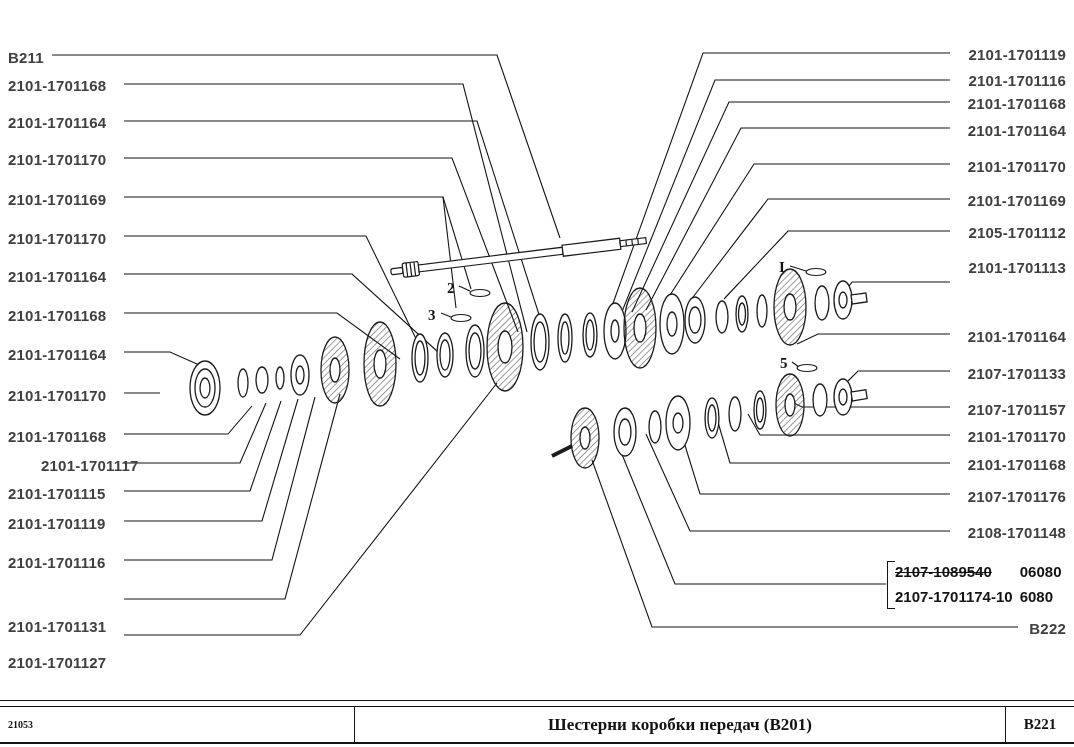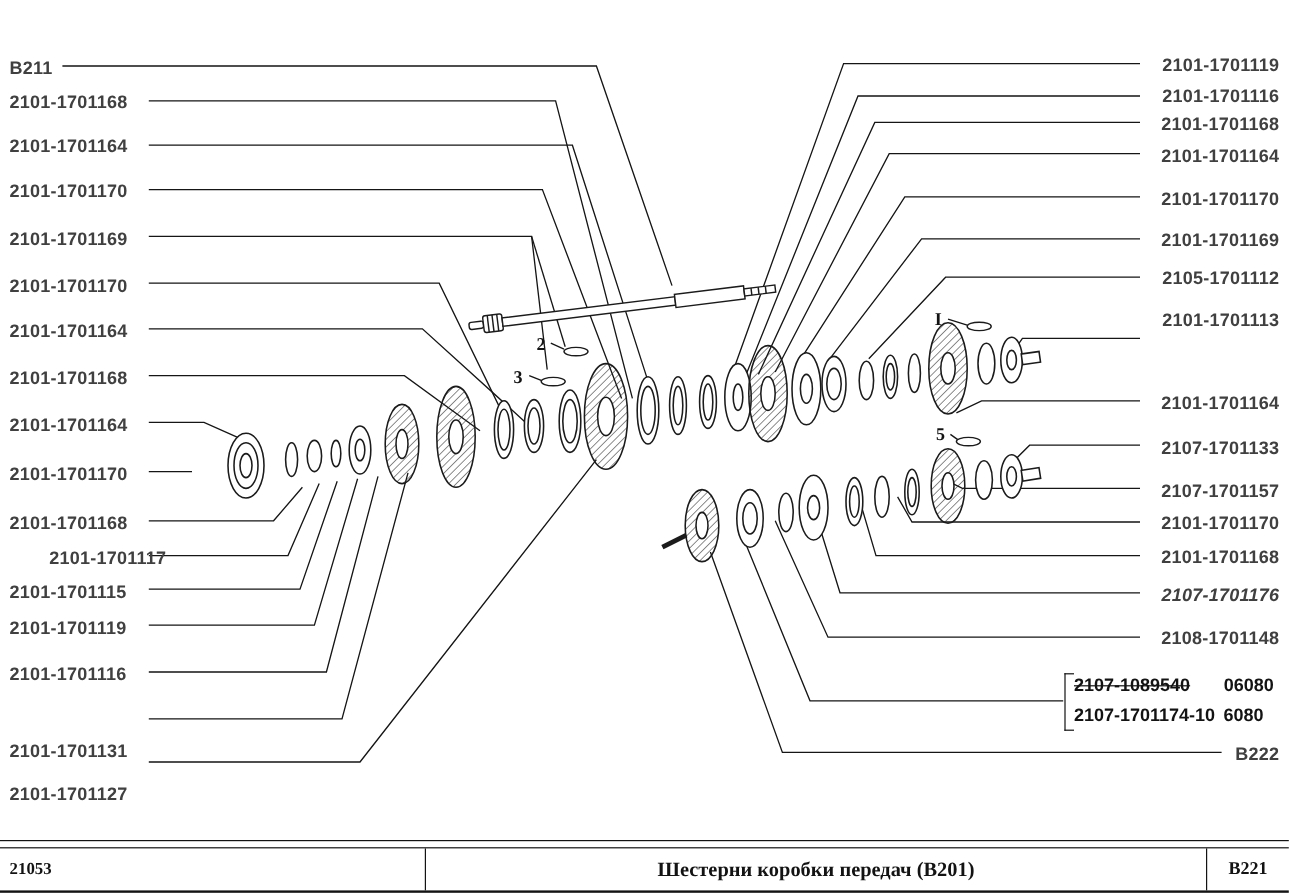--- a/index.html
+++ b/index.html
@@ -42,21 +42,21 @@
   }
   .title-block {
     position:absolute; left:0; top:706px; width:1074px; height:38px;
     border-top:1.5px solid #131313; border-bottom:2px solid #131313;
     display:flex; align-items:stretch; background:#fff;
   }
   .tb-cell {
     display:flex; align-items:center;
     font-family:"Liberation Serif", serif; font-weight:bold; color:#131313;
   }
-  .tb-model { width:355px; padding-left:8px; font-size:14px; border-right:1.5px solid #131313; }
+  .tb-model { width:355px; padding-left:8px; font-size:10px; border-right:1.5px solid #131313; }
   .tb-title { flex:1; justify-content:center; font-size:17px; border-right:1.5px solid #131313; }
   .tb-sheet { width:68px; justify-content:center; font-size:15px; }
 </style>
 </head>
 <body>
 
 <div id="page">
 
   <svg class="diagram" width="1074" height="747" viewBox="0 0 1074 747" xmlns="http://www.w3.org/2000/svg">
     <defs>
@@ -307,20 +307,20 @@
     <div class="part-label right-label" style="top: 120px;">2101-1701164</div>
     <div class="part-label right-label" style="top: 156px;">2101-1701170</div>
     <div class="part-label right-label" style="top: 190px;">2101-1701169</div>
     <div class="part-label right-label" style="top: 222px;">2105-1701112</div>
     <div class="part-label right-label" style="top: 257px;">2101-1701113</div>
     <div class="part-label right-label" style="top: 326px;">2101-1701164</div>
     <div class="part-label right-label" style="top: 363px;">2107-1701133</div>
     <div class="part-label right-label" style="top: 399px;">2107-1701157</div>
     <div class="part-label right-label" style="top: 426px;">2101-1701170</div>
     <div class="part-label right-label" style="top: 454px;">2101-1701168</div>
-    <div class="part-label right-label" style="top: 486px; font-style: italic;">2107-1701176</div>
+    <div class="part-label right-label" style="top: 486px;">2107-1701176</div>
     <div class="part-label right-label" style="top: 522px;">2108-1701148</div>
     <div class="part-label right-label" style="top: 618px;">B222</div>
     <span class="callout" style="left: 447px; top: 279px;">2</span>
     <span class="callout" style="left: 428px; top: 306px;">3</span>
     <span class="callout" style="left: 780px; top: 354px;">5</span>
     <span class="callout" style="left: 779px; top: 258px;">I</span>
   </div>
 
 </body></html>

